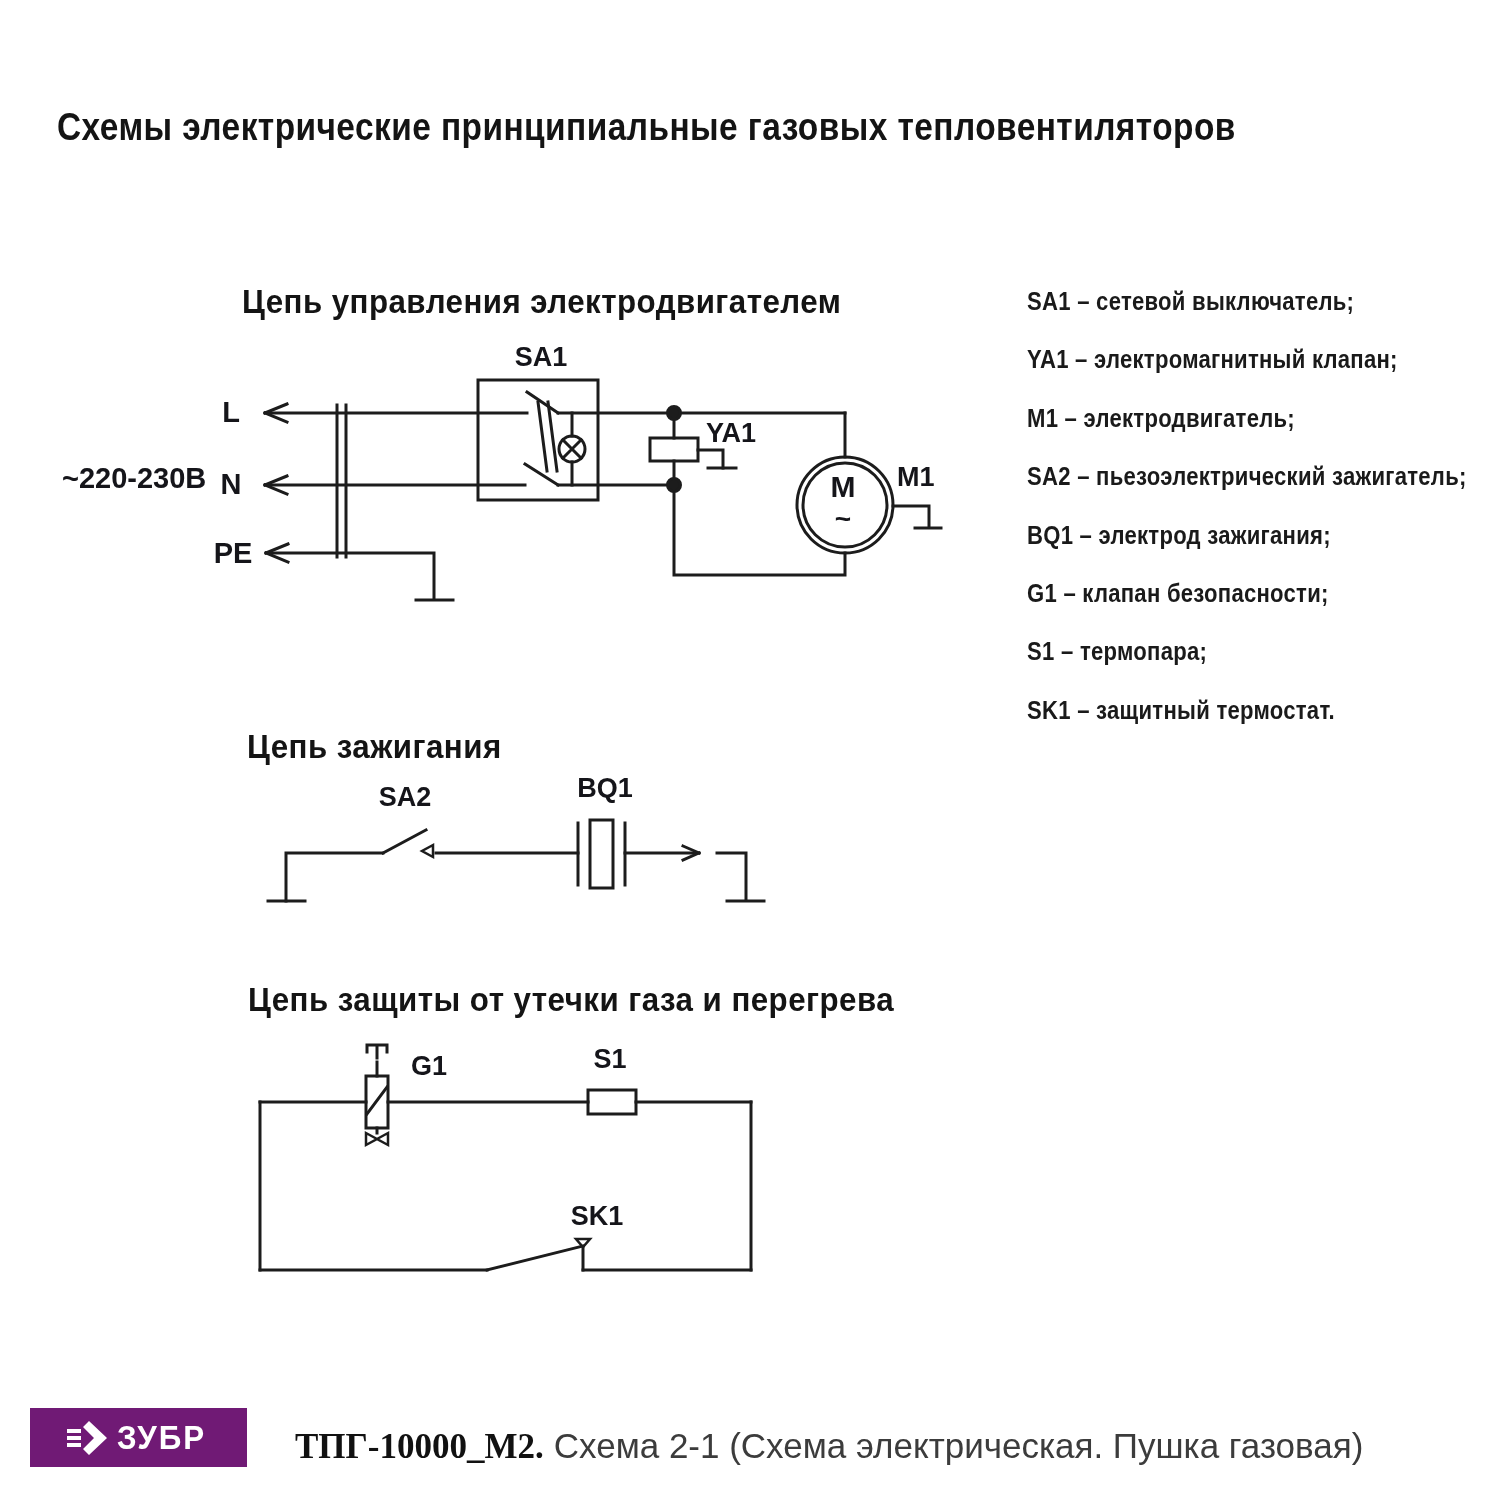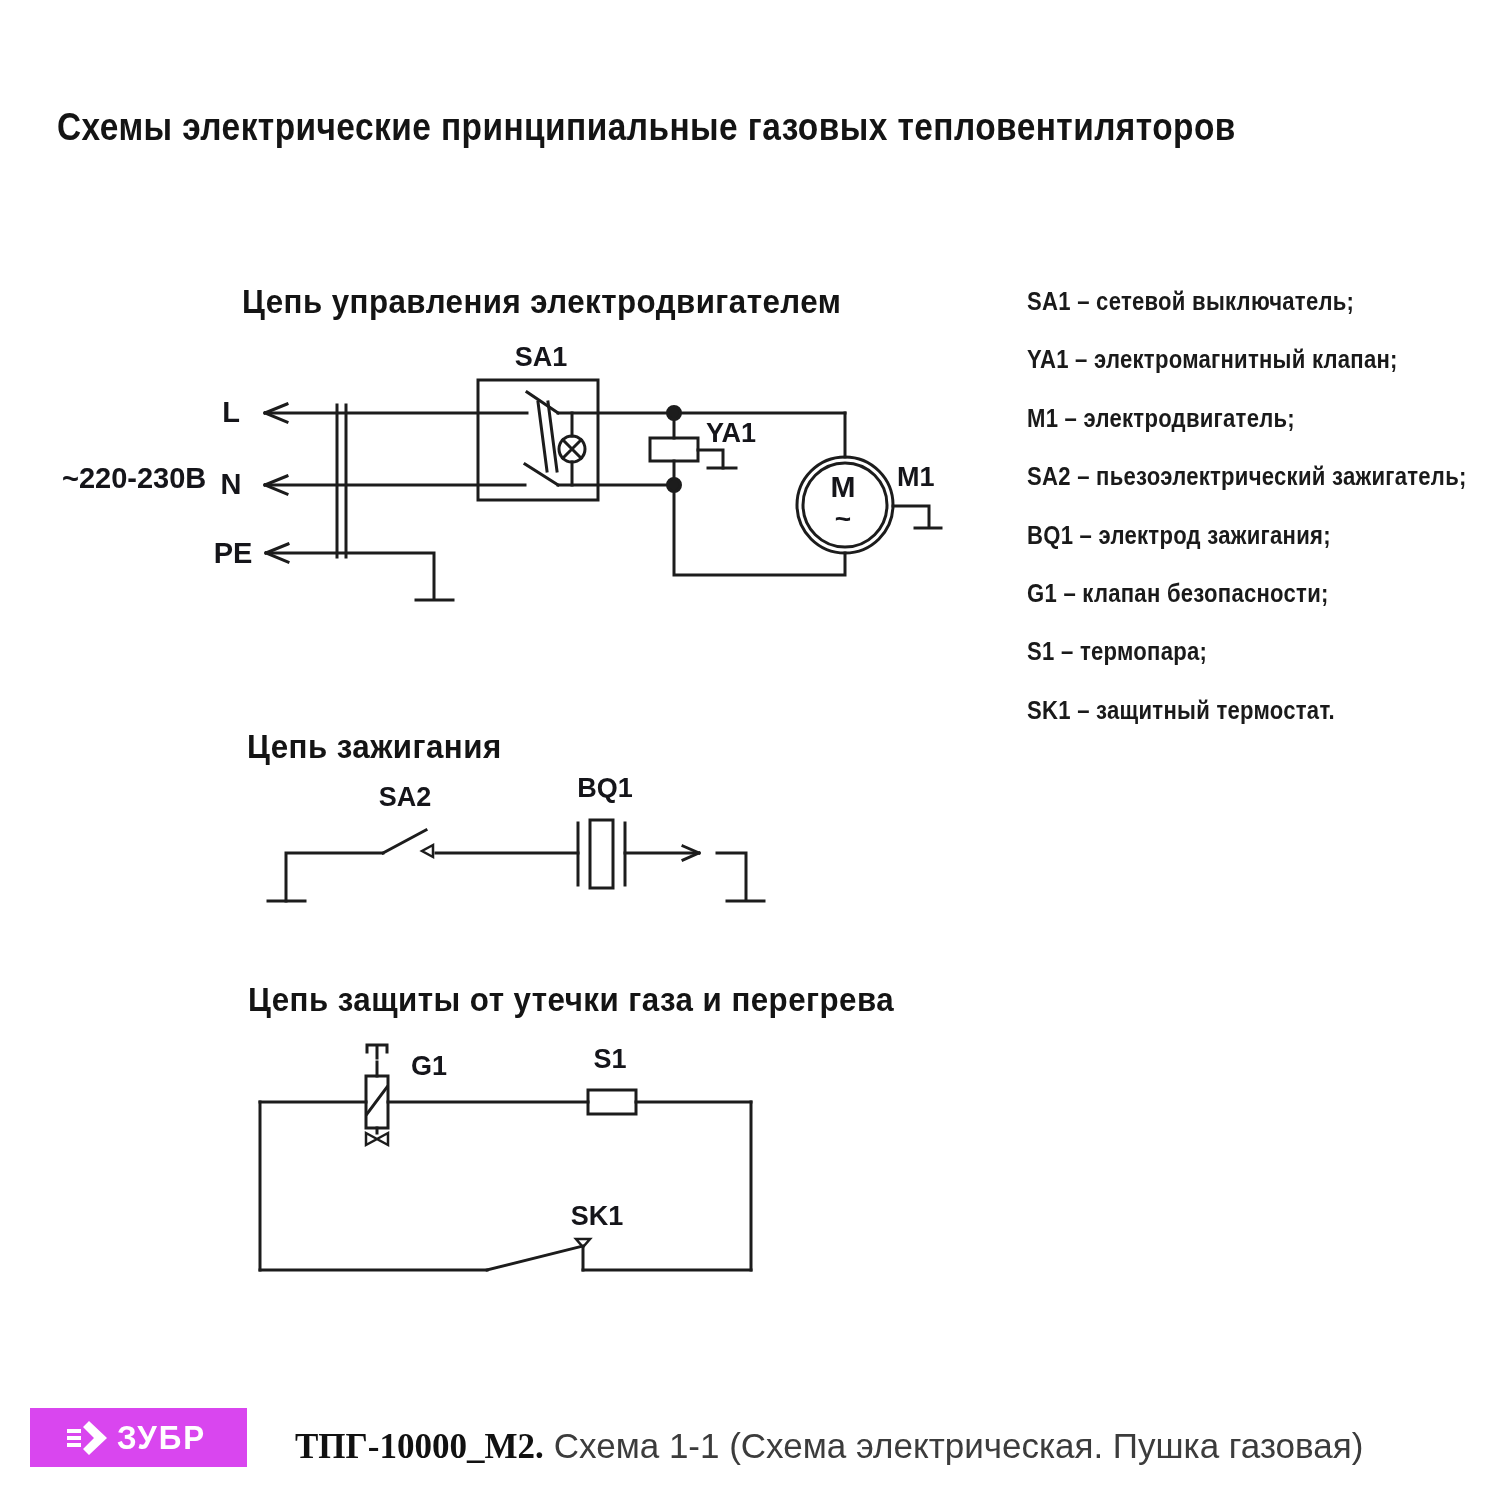--- a/index.html
+++ b/index.html
@@ -9,21 +9,21 @@
   .title-main{left:57px;top:106px;font-size:38px;font-weight:bold;color:#141414;
               transform:scaleX(0.88);transform-origin:left top;white-space:nowrap;letter-spacing:0.5px;}
   .title-section{font-size:34px;font-weight:bold;color:#141414;
                  transform:scaleX(0.92);transform-origin:left top;white-space:nowrap;letter-spacing:0.5px;}
   .legend{left:1027px;top:286px;}
   .legend-item{height:58.4px;font-size:26px;font-weight:bold;color:#1a1a1a;white-space:nowrap;
                transform:scaleX(0.85);transform-origin:left top;letter-spacing:0.3px;}
   svg text{font-family:"Liberation Sans",sans-serif;fill:#15151a;font-weight:bold;}
   .lbl{font-size:27px;}
   .lbl-big{font-size:29px;}
-  .footer-box{left:30px;top:1408px;width:217px;height:59px;background:#d946ef;
+  .footer-box{left:30px;top:1408px;width:217px;height:59px;background:#701a75;
               display:flex;align-items:center;justify-content:center;gap:8px;}
   .brand-text{color:#ffffff;font-size:33px;font-weight:bold;letter-spacing:2px;
               transform:scaleX(0.95);transform-origin:left center;}
   .footer-line{left:295px;top:1426px;font-size:35px;white-space:nowrap;}
   .footer-model{font-weight:bold;color:#111111;font-family:Liberation Serif, serif;}
   .footer-caption{font-weight:normal;color:#3c3c3c;margin-left:10px;}
 </style>
 </head>
 <body>
 
@@ -171,16 +171,16 @@
       <g fill="#ffffff">
         <rect x="0" y="10" width="14" height="4"></rect>
         <rect x="0" y="17" width="14" height="4"></rect>
         <rect x="0" y="24" width="14" height="4"></rect>
         <path d="M22,2 L40,19 L22,36 L16,30 L27,19 L16,8 Z"></path>
       </g>
     </svg>
     <span class="brand-text">ЗУБР</span>
   </div>
   <div class="abs footer-line">
-    <span class="footer-model">ТПГ-10000_М2.</span><span class="footer-caption">Схема 1-1 (Схема электрическая. Пушка газовая)</span>
+    <span class="footer-model">ТПГ-10000_М2.</span><span class="footer-caption">Схема 2-1 (Схема электрическая. Пушка газовая)</span>
   </div>
 
 </div>
 
 </body></html>

